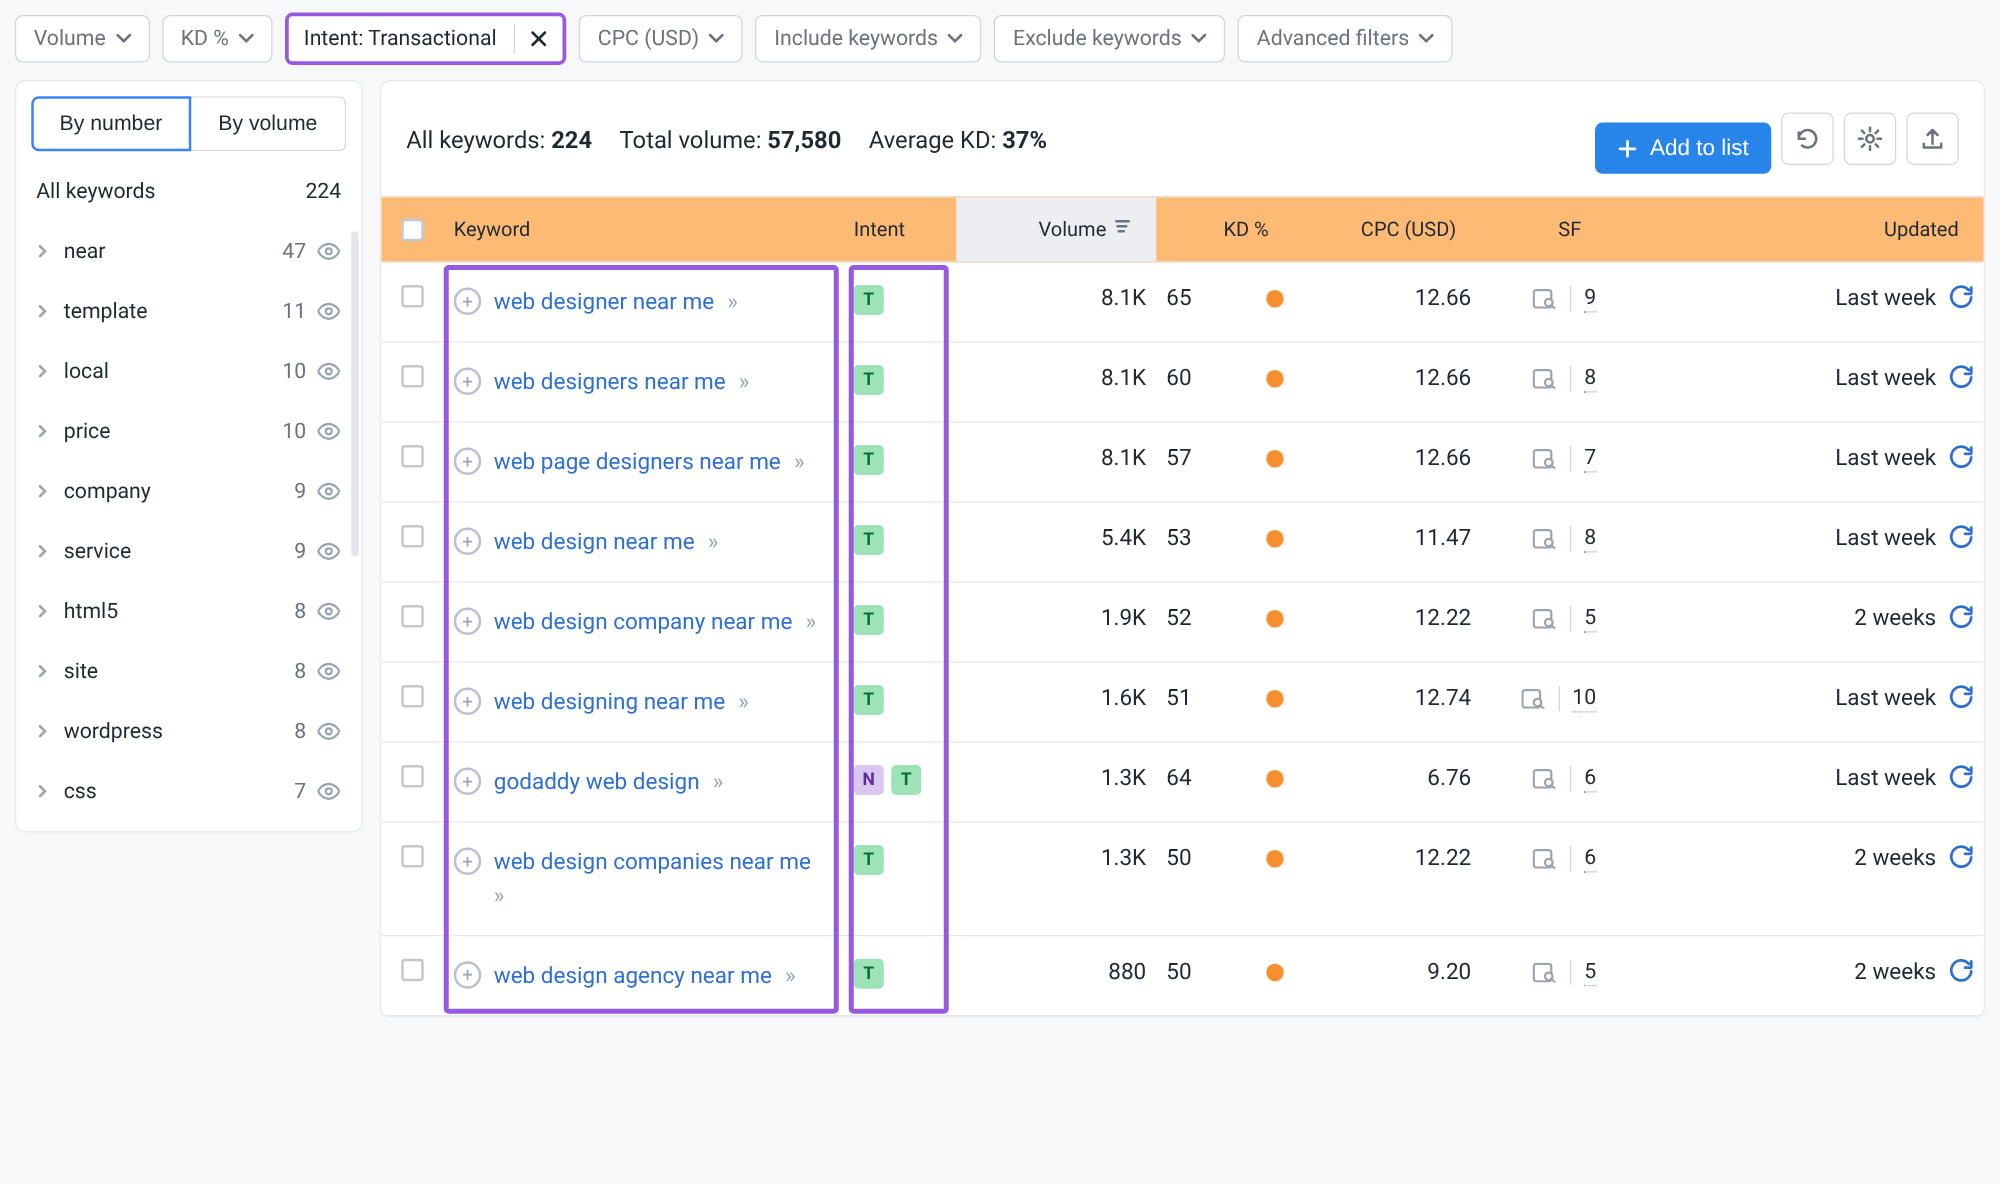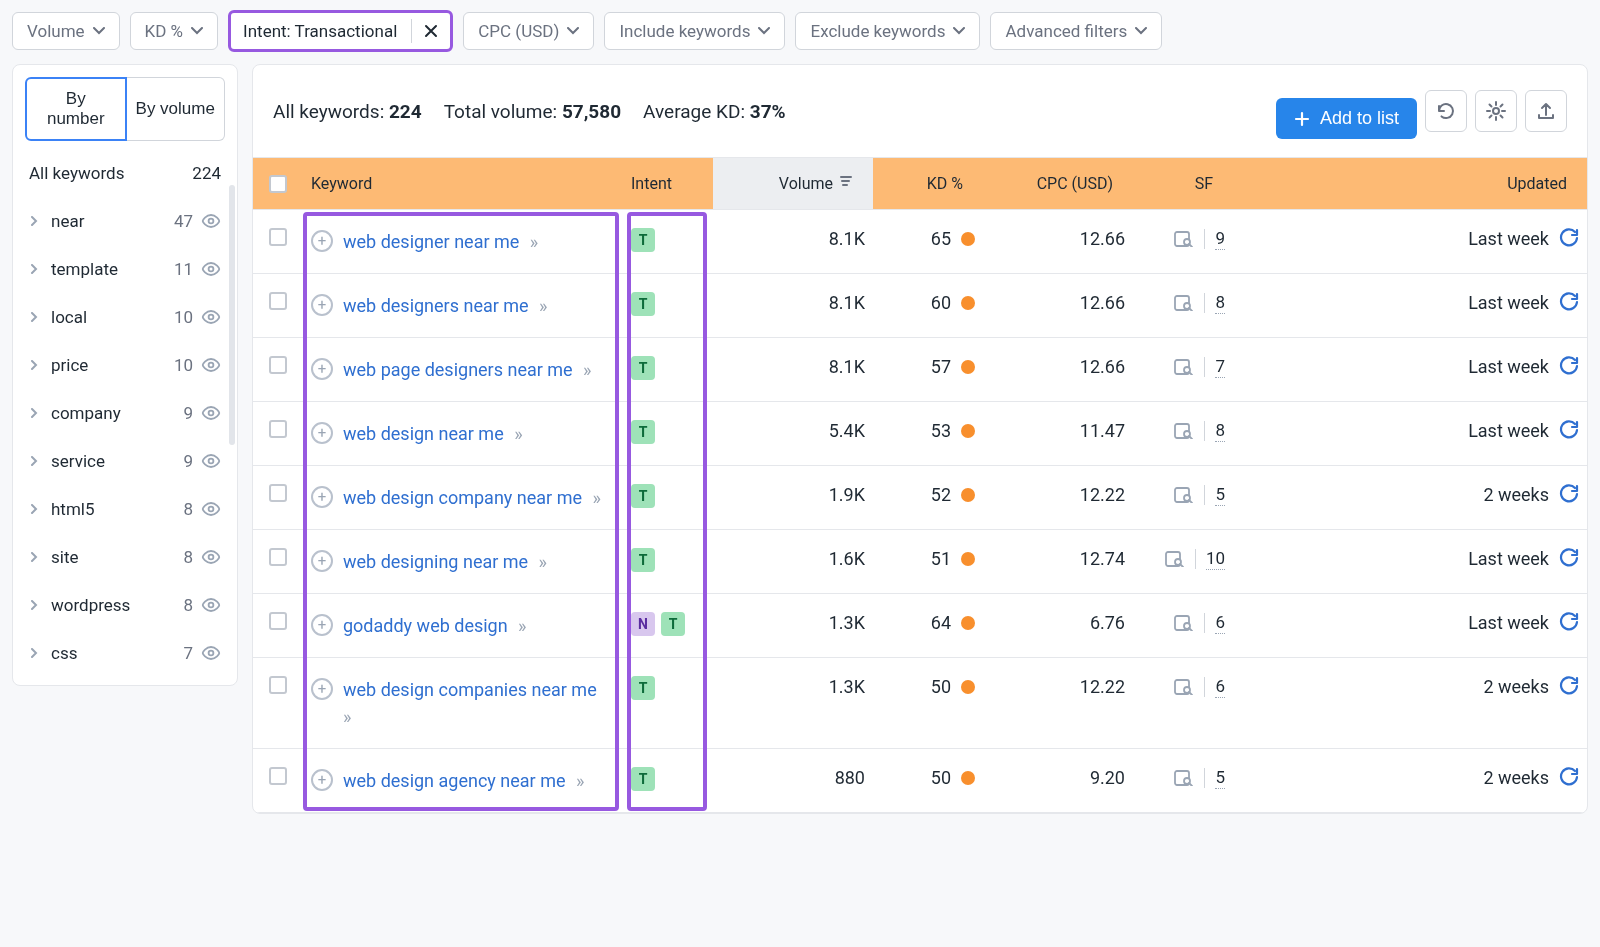--- a/index.html
+++ b/index.html
@@ -43,21 +43,21 @@
   .filter-chip.active .close-btn {
     border-left: 1px solid var(--border);
     padding: 0 12px; margin-left: 6px;
     display: inline-flex; align-items: center;
     height: 24px;
   }
 
   
   .main { display: flex; gap: 14px; align-items: flex-start; }
   .sidebar {
-    width: 226px; background: #fff; border: 1px solid var(--border-light);
+    width: 278px; background: #fff; border: 1px solid var(--border-light);
     border-radius: 8px; overflow: hidden; position: relative;
   }
   .sidebar-scroll { position: absolute; right: 2px; top: 120px; width: 6px; height: 260px; background: #e2e5ea; border-radius: 3px; }
   .toggle {
     display: flex; padding: 12px; gap: 0;
   }
   .toggle button {
     flex: 1; background: #fff; border: 1px solid var(--border);
     padding: 10px 8px; font-size: 17px; cursor: pointer; color: var(--text);
   }
@@ -124,21 +124,21 @@
   .cell-kw .kwtext .arrows { color: #9aa5b4; margin-left:6px; }
   .plus-circ { width:22px; height:22px; border:2px solid #b9c1cd; border-radius:50%; display:inline-flex; align-items:center; justify-content:center; color:#9aa5b4; font-size:15px; flex:0 0 22px; margin-top:2px;}
   .cell-intent { display:flex; gap:6px; }
   .intent-badge {
     display:inline-flex; width:24px; height:24px; align-items:center; justify-content:center;
     font-weight:700; font-size:14px; border-radius:4px;
   }
   .intent-T { background: var(--chip-green); color:#0d6b3a; }
   .intent-N { background: var(--chip-purple-bg); color:#5a2ca0; }
   .cell-num { text-align:right; padding-right:20px; font-size:18px; }
-  .cell-kd { display:flex; justify-content:flex-end; align-items:center; gap:10px; padding-right:20px; font-size:18px;}
+  .cell-kd { display:flex; justify-content:space-between; align-items:center; gap:10px; padding-right:20px; font-size:18px;}
   .kd-dot { width:14px; height:14px; border-radius:50%; background: var(--kd-orange); display:inline-block;}
   .cell-sf { display:flex; align-items:center; justify-content:flex-end; gap:10px; padding-right:10px; font-size:17px;}
   .sf-num { border-bottom: 1px dotted #9aa5b4; padding-bottom:1px;}
   .sep-v { width:1px; height:20px; background: var(--border); }
   .cell-upd { display:flex; align-items:flex-start; justify-content:flex-end; gap:10px; padding-right:18px; font-size:18px;}
 
   
   .hl-frame { position:absolute; border:4px solid var(--highlight); border-radius:4px; pointer-events:none; }
 
   .table-wrap { position: relative; }

